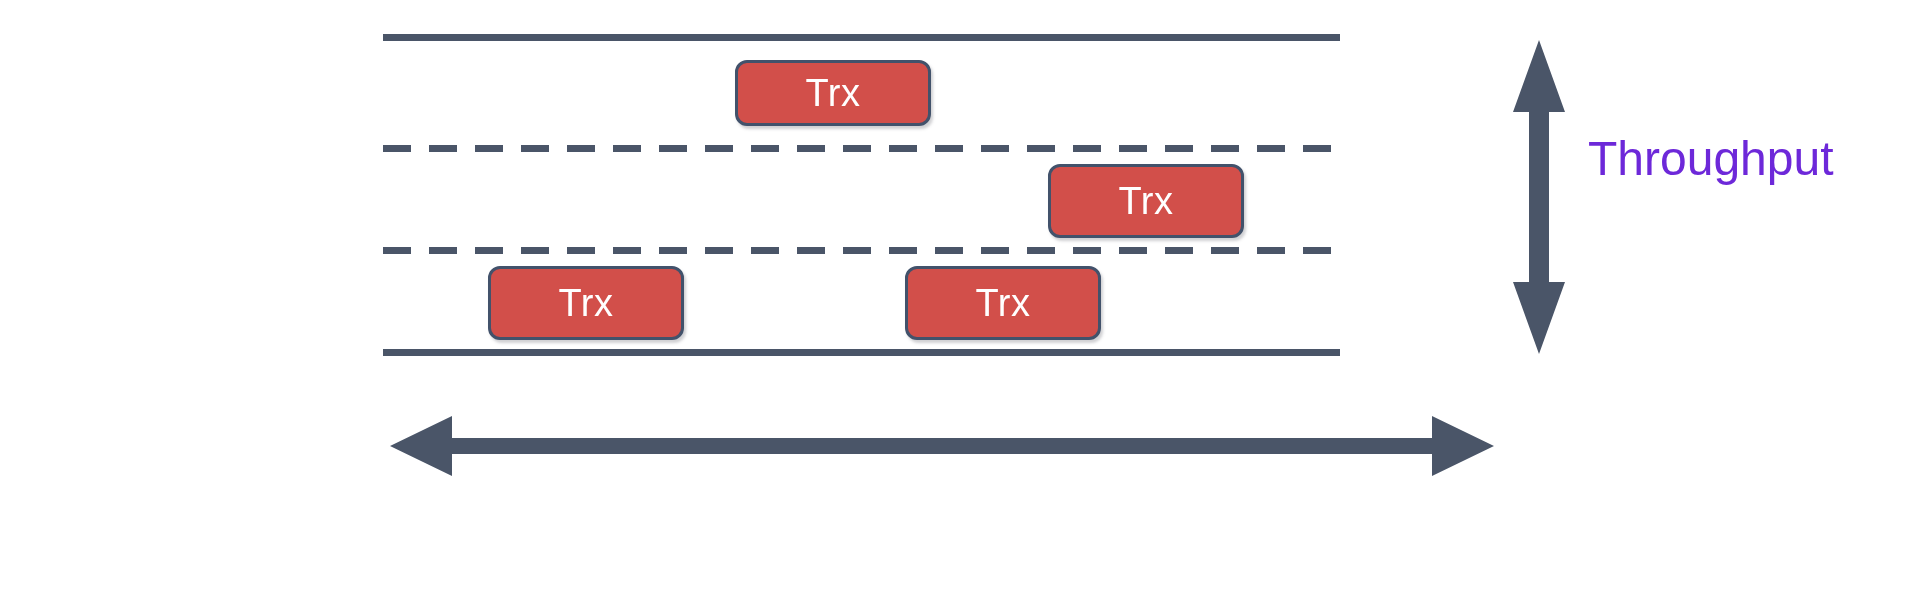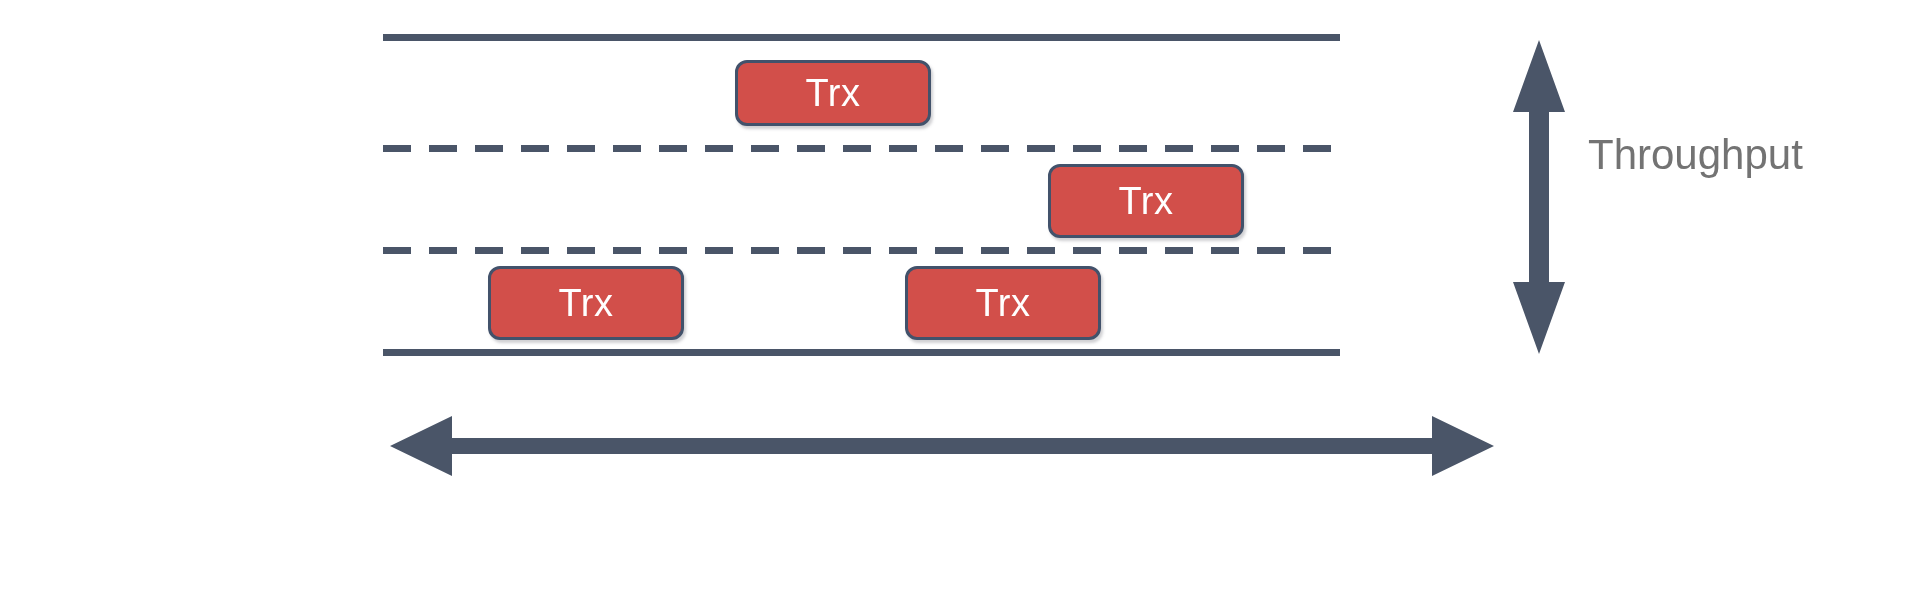--- a/index.html
+++ b/index.html
@@ -51,22 +51,22 @@
     color: #ffffff;
     font-size: 38px;
     font-family: "Liberation Sans", sans-serif;
     letter-spacing: 0.5px;
     box-shadow: 2px 3px 3px rgba(120,120,130,0.35);
   }
 
   
   .axis-label {
     position: absolute;
-    color: #737373;
-    font-size: 42px;
+    color: #6d28d9;
+    font-size: 48px;
     font-family: "Liberation Sans", sans-serif;
     white-space: nowrap;
   }
   #throughput-label {
     left: 1588px;
     top: 131px;
   }
   #time-label {
     left: 736px;
     top: 509px;

